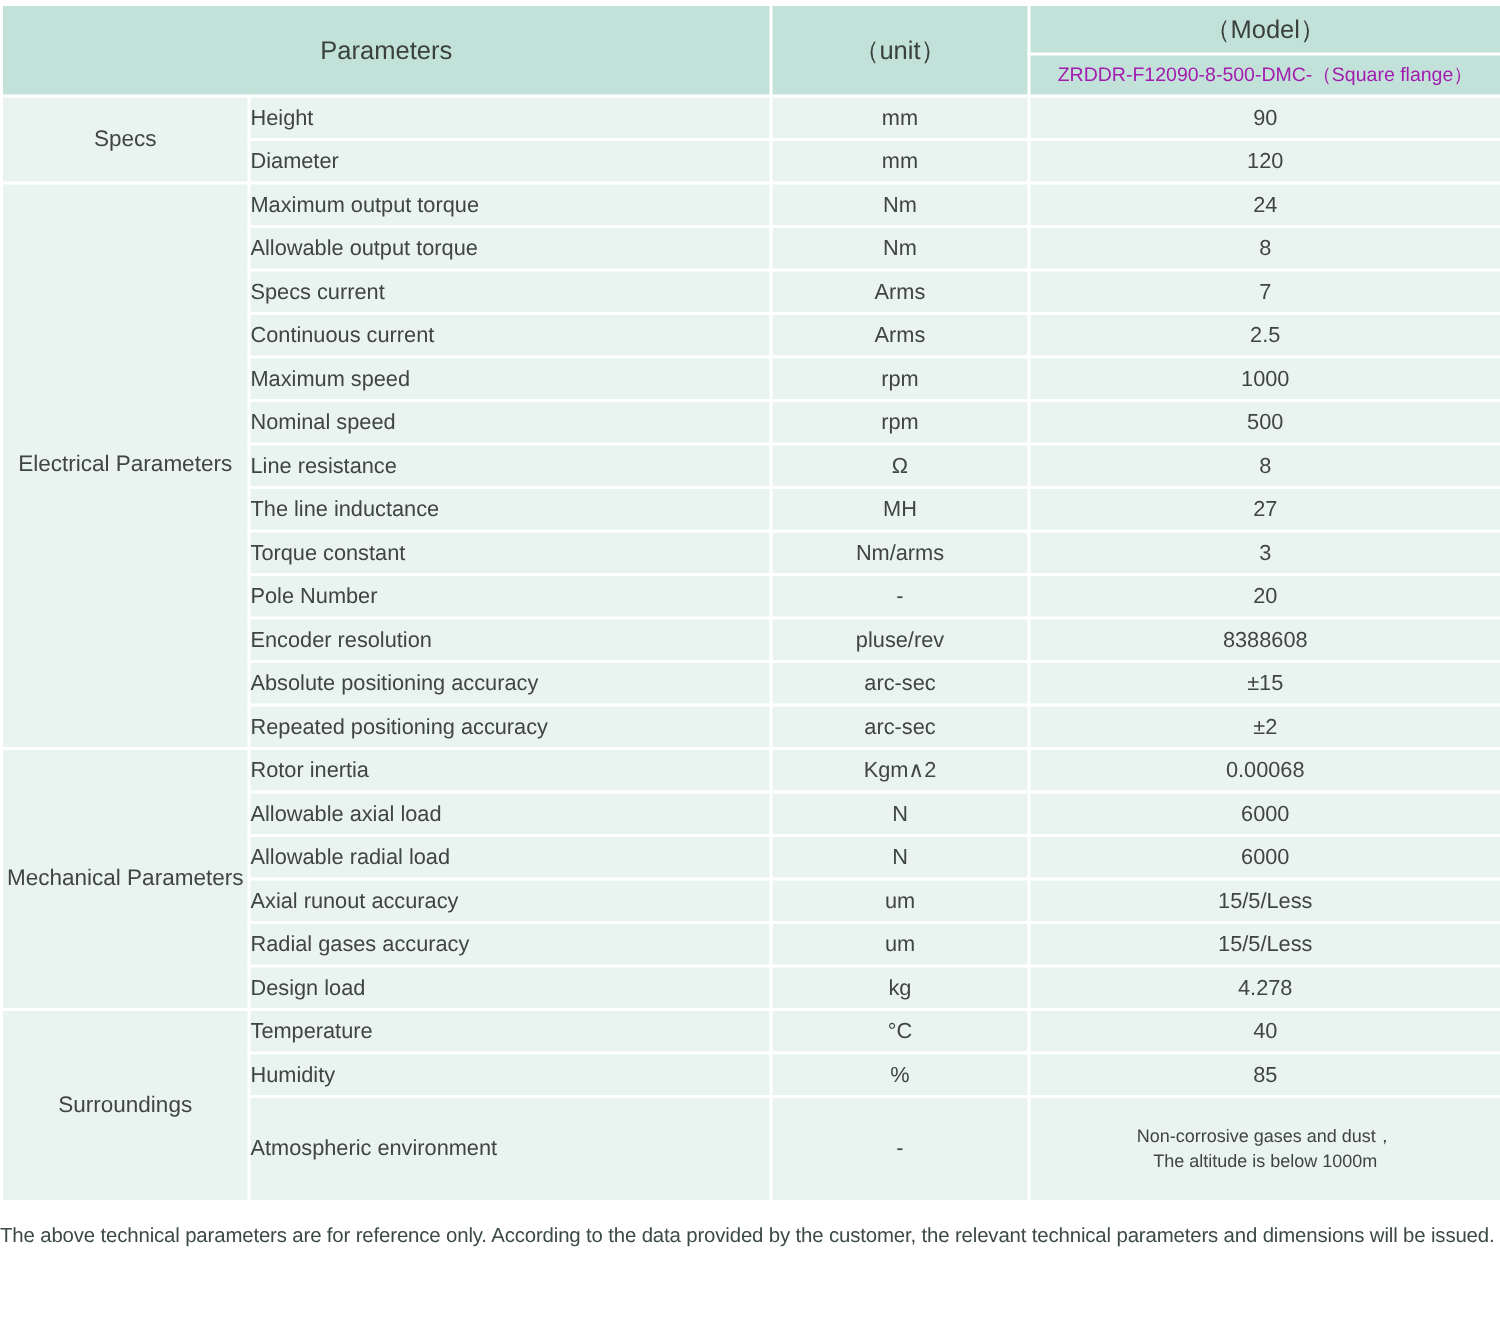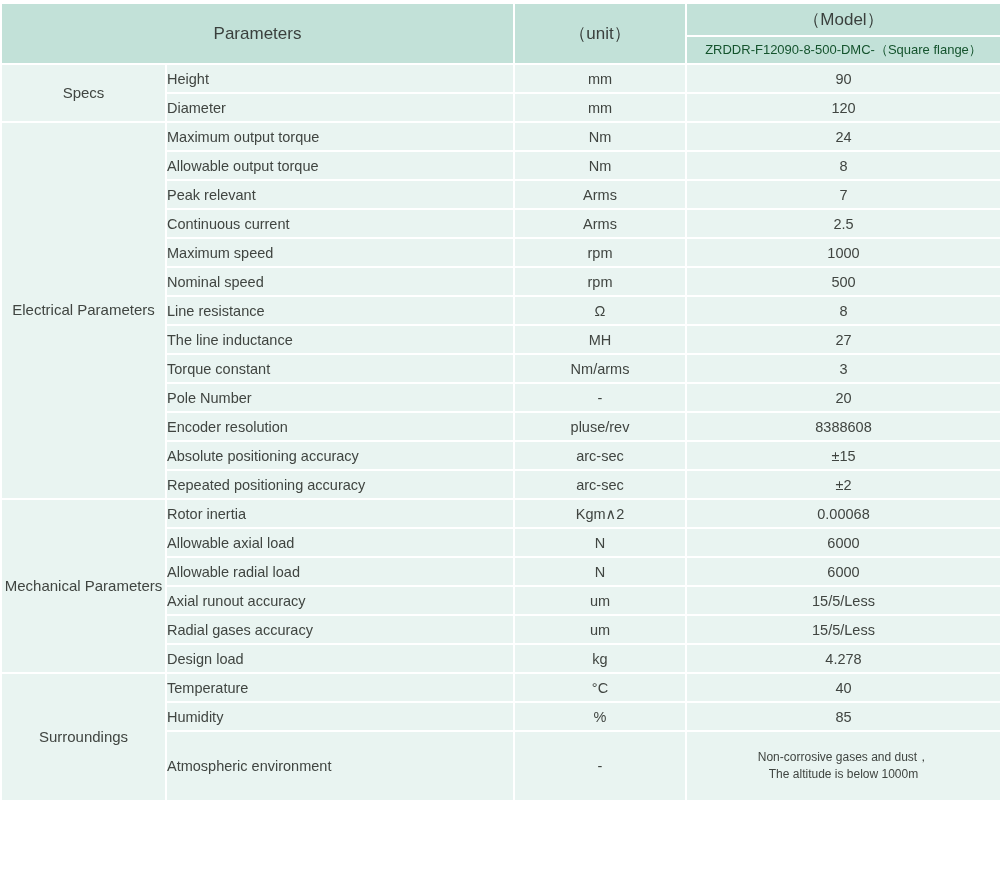--- a/index.html
+++ b/index.html
@@ -38,21 +38,21 @@
     font-size: 17px;
     color: #3a403d;
     text-align: center;
   }
   th.h-params   { height: 61px; }
   th.h-unit     { height: 61px; }
   th.h-model    { height: 32px; margin-top: 30px; }
   th.h-model-sub{
     height: 27px;
     font-size: 13px;
-    color: #14532d;
+    color: #a21caf;
   }
   
   tbody td {
     background: var(--row-bg);
     font-size: 14.5px;
     height: 29px;
   }
   td.cat {
     text-align: center;
     vertical-align: middle;
@@ -120,21 +120,21 @@
           <td class="param">Maximum output torque</td>
           <td class="unit">Nm</td>
           <td class="value">24</td>
         </tr>
         <tr>
           <td class="param">Allowable output torque</td>
           <td class="unit">Nm</td>
           <td class="value">8</td>
         </tr>
         <tr>
-          <td class="param">Peak relevant</td>
+          <td class="param">Specs current</td>
           <td class="unit">Arms</td>
           <td class="value">7</td>
         </tr>
         <tr>
           <td class="param">Continuous current</td>
           <td class="unit">Arms</td>
           <td class="value">2.5</td>
         </tr>
         <tr>
           <td class="param">Maximum speed</td>
@@ -225,14 +225,15 @@
         </tr>
         <tr class="tall">
           <td class="param">Atmospheric environment</td>
           <td class="unit">-</td>
           <td class="value multiline">Non-corrosive gases and dust，
 The altitude is below 1000m</td>
         </tr>
       </tbody>
   </table>
 
+  <div class="footer-note">The above technical parameters are for reference only. According to the data provided by the customer, the relevant technical parameters and dimensions will be issued.</div>
 
 </div>
 
 </body></html>

